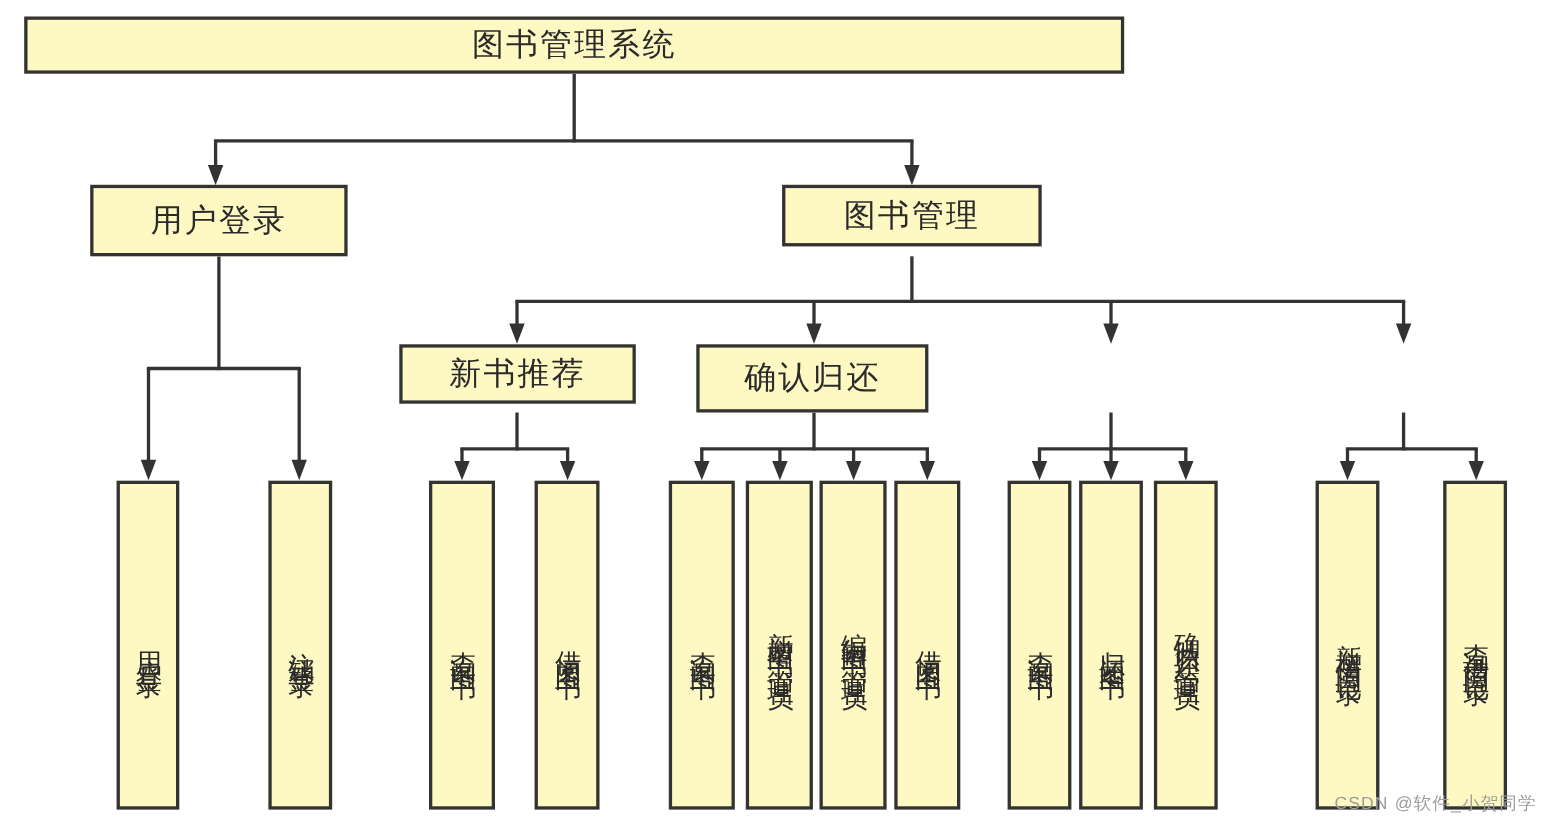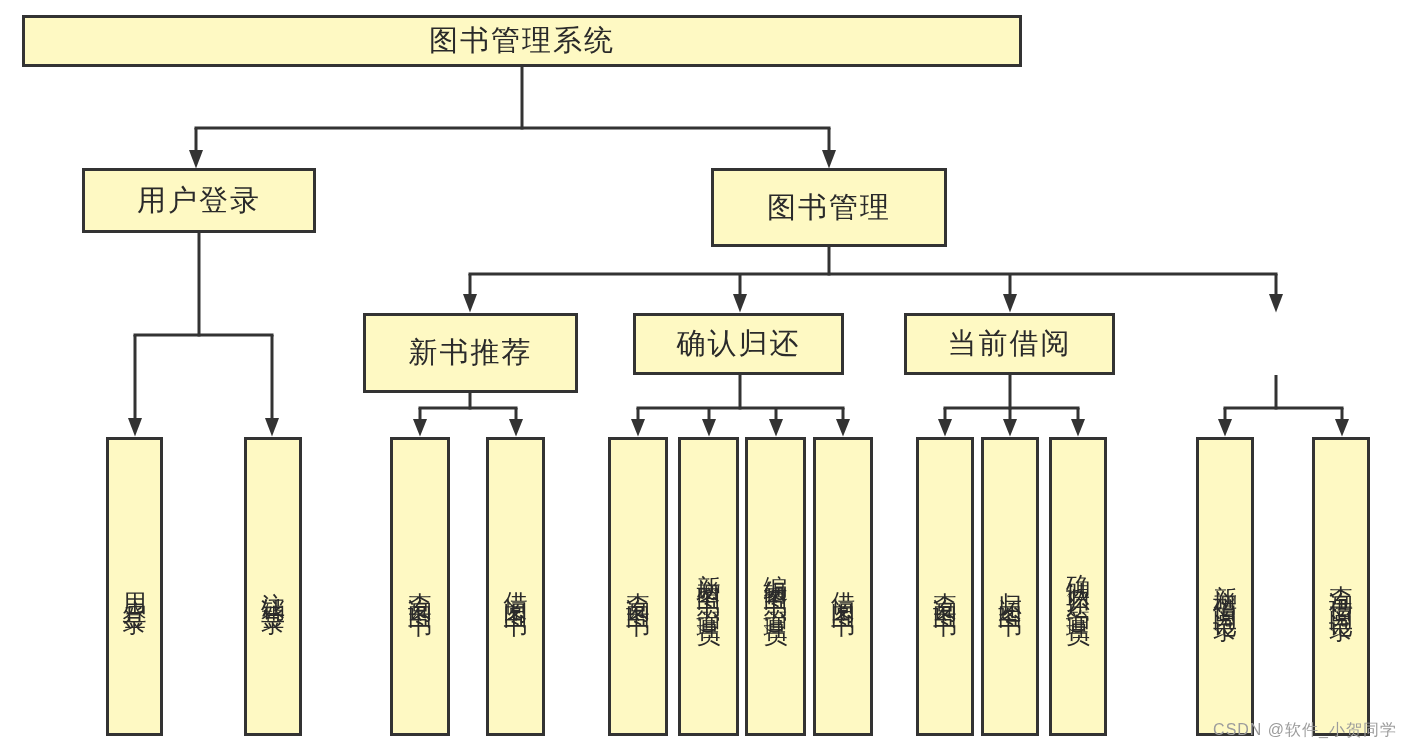--- a/index.html
+++ b/index.html
@@ -120,25 +120,24 @@
     <line class="cline" x1="1223.5" y1="408" x2="1343.5" y2="408"></line>
     <line class="cline" x1="1225" y1="408" x2="1225" y2="420"></line>
     <line class="cline" x1="1342" y1="408" x2="1342" y2="420"></line>
     <polygon class="ahead" points="1218,419 1232,419 1225,436.5"></polygon>
     <polygon class="ahead" points="1335,419 1349,419 1342,436.5"></polygon>
   </svg>
 
   <div class="box hbox" style="left:22px; top:15px; width:1000px; height:52px;">图书管理系统</div>
 
   <div class="box hbox" style="left:82px; top:168px; width:234px; height:65px;">用户登录</div>
-  <div class="box hbox" style="left:711px; top:168px; width:236px; height:79px;">图书管理</div>
+  <div class="box hbox" style="left:711px; top:168px; width:236px; height:56px;">图书管理</div>
 
-  <div class="box hbox" style="left:363px; top:313px; width:215px; height:80px;">新书推荐</div>
+  <div class="box hbox" style="left:363px; top:313px; width:215px; height:54px;">新书推荐</div>
   <div class="box hbox" style="left:633px; top:313px; width:211px; height:62px;">确认归还</div>
-  <div class="box hbox" style="left:904px; top:313px; width:211px; height:62px;">当前借阅</div>
 
   <div class="box vbox" style="left:106px; top:437px; width:57px; height:299px;">
     <span>用户登录</span>
   </div>
   <div class="box vbox" style="left:244px; top:437px; width:58px; height:299px;">
     <span>注销登录</span>
   </div>
 
   <div class="box vbox" style="left:390px; top:437px; width:60px; height:299px;">
     <span>查询图书</span>

